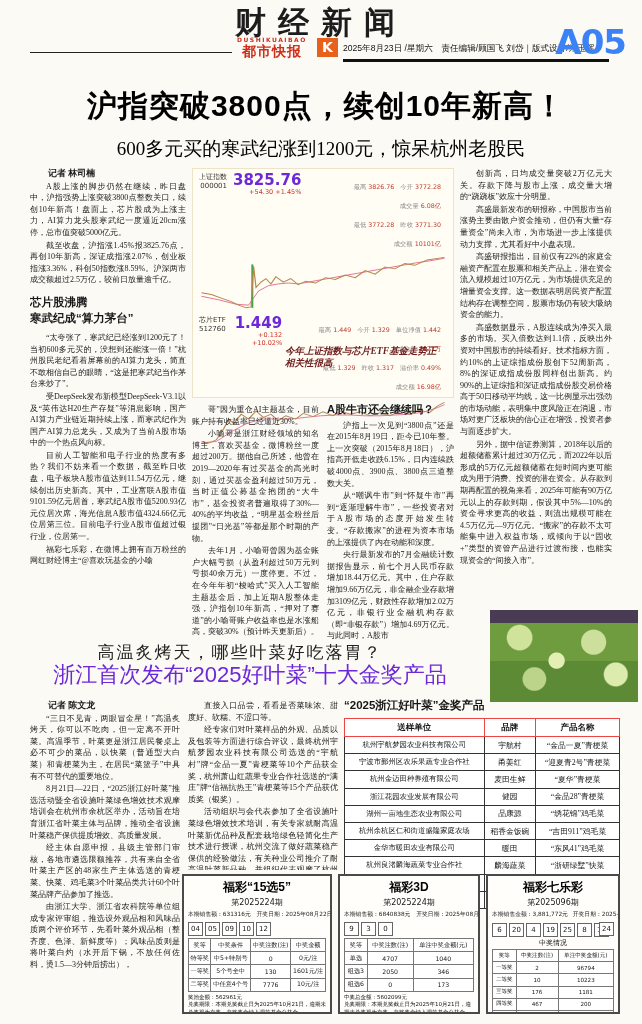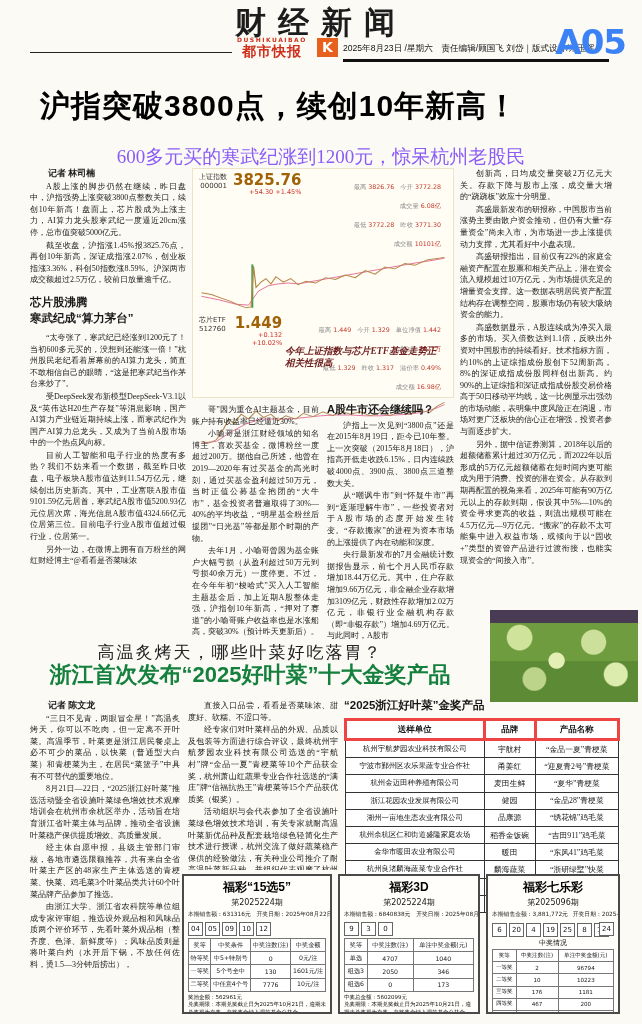--- a/index.html
+++ b/index.html
@@ -19,74 +19,74 @@
   .k-tile{position:absolute;left:317px;top:38px;width:21px;height:19px;background:#e8611c;
     color:#fff;font-weight:900;font-size:14px;text-align:center;line-height:19px;
     font-family:"DejaVu Sans",sans-serif;}
   .dateline{position:absolute;left:343px;top:43px;width:266px;font-size:8.6px;color:#111;
     border-bottom:3px solid #111;padding-bottom:4px;
     font-family:"Liberation Sans","DejaVu Sans",sans-serif;}
   .pageno{position:absolute;right:16px;top:22px;font-size:34px;font-weight:900;
     letter-spacing:-1px;color:#3b82f6;font-family:"DejaVu Sans",sans-serif;}
 
   
-  .hl1{position:absolute;top:86px;left:40px;right:30px;text-align:left;margin:0;
+  .hl1{position:absolute;top:86px;left:40px;right:30px;text-align:center;margin:0;
     font-size:30px;font-weight:900;letter-spacing:1px;color:#000;
     font-family:"Liberation Sans","DejaVu Sans",sans-serif;}
-  .hl1-sub{position:absolute;top:128px;left:30px;right:30px;text-align:center;margin:16px;
-    font-size:19px;font-weight:500;color:#8b5cf6;}
+  .hl1-sub{position:absolute;top:128px;left:30px;right:30px;text-align:center;margin:8px;
+    font-size:19px;font-weight:500;color:#000000;}
 
   
   .col{position:absolute;overflow:hidden;text-align:justify;font-size:8px;line-height:11.6px;color:#1a1a1a;}
   .col p{margin:0 0 1px;text-indent:2em;}
   .byline{font-weight:bold;font-size:9px;margin:0 0 8px;text-indent:0;}
   .subhead{font-weight:bold;font-size:11.5px;line-height:15px;margin:9px 0 1px;
     font-family:"Liberation Sans","DejaVu Sans",sans-serif;}
   .subhead2{font-weight:bold;font-size:11.5px;line-height:15px;margin:0 0 6px;
     font-family:"Liberation Sans","DejaVu Sans",sans-serif;}
   .midhead{font-weight:bold;font-size:11px;margin:0 0 4px;
     font-family:"Liberation Sans","DejaVu Sans",sans-serif;}
 
   
   .chart-panel{position:absolute;left:192px;top:168px;width:262px;height:230px;
     background:#fffdf4;border:1px solid #eee3c8;padding:4px 6px;box-sizing:border-box;
     font-family:"DejaVu Sans",sans-serif;}
   .q-head{display:flex;align-items:flex-start;gap:6px;text-align:right;}
   .q-name{font-size:7px;color:#333;line-height:9px;white-space:nowrap;}
-  .q-price{font-size:15px;font-weight:bold;color:#a16207;line-height:15px;}
+  .q-price{font-size:15px;font-weight:bold;color:#6d28d9;line-height:15px;}
   .q-chg{font-size:6.5px;color:#d03028;}
   .stats{margin-top:1px;}
   .stats span.pair{display:inline-block;margin-right:6px;font-size:6.3px;white-space:nowrap;}
   .stats .k{color:#8a8a8a;margin-right:2px;}
   .stats .v{color:#c0392b;}
   .spark{display:block;width:100%;height:62px;margin-top:2px;}
   .spark2{display:block;width:100%;height:56px;margin-top:2px;}
   .chart-caption{position:absolute;right:8px;bottom:28px;width:160px;font-size:9.5px;
     font-weight:bold;font-style:italic;color:#6e1f1f;line-height:12px;text-align:left;
     font-family:"Liberation Serif",serif;}
 
   
   .kicker{position:absolute;top:641px;left:40px;width:400px;text-align:center;
     font-size:17px;letter-spacing:2px;color:#222;margin:0;font-weight:500;}
   .hl2{position:absolute;top:660px;left:24px;width:452px;text-align:center;margin:0;
-    font-size:22px;font-weight:700;letter-spacing:0px;color:#15803d;
+    font-size:22px;font-weight:400;letter-spacing:0px;color:#6d28d9;
     font-family:"Liberation Sans","DejaVu Sans",sans-serif;}
   .veg-photo{position:absolute;left:490px;top:610px;width:148px;height:92px;
     background:
       radial-gradient(circle at 20% 30%, #cfe49a 0 9%, transparent 10%),
       radial-gradient(circle at 45% 55%, #e4efb6 0 8%, transparent 9%),
       radial-gradient(circle at 70% 35%, #cde09b 0 10%, transparent 11%),
       radial-gradient(circle at 85% 70%, #dcebae 0 8%, transparent 9%),
       radial-gradient(circle at 30% 75%, #bcd489 0 9%, transparent 10%),
       linear-gradient(180deg,#4a3b55 0 14%,#6f9c3f 14% 55%,#5d8a35 55% 100%);}
   .vtable-box{position:absolute;left:344px;top:698px;width:276px;}
   .vtable-title{font-weight:bold;font-size:11.5px;margin:0 0 5px;
     font-family:"Liberation Sans","DejaVu Sans",sans-serif;}
   table.vtable{border-collapse:collapse;width:100%;font-size:7.8px;background:#fff;}
-  table.vtable th{border:3px solid #ef4444;padding:2.5px 1px;font-size:8.5px;font-weight:bold;text-align:center;}
+  table.vtable th{border:1px solid #ef4444;padding:2.5px 1px;font-size:8.5px;font-weight:bold;text-align:center;}
   table.vtable td{border:1px solid #333;padding:2.6px 1px;text-align:center;white-space:nowrap;}
   table.vtable td:first-child{font-size:7.4px;}
 
   
   .lotto{position:absolute;top:874px;border:2px solid #4a4a4a;background:#fffefb;
     padding:3px 4px;box-sizing:border-box;font-family:"DejaVu Sans",sans-serif;height:140px;overflow:hidden;}
   .lotto .t{text-align:center;font-weight:bold;font-size:12px;color:#000;
     font-family:"Liberation Sans","DejaVu Sans",sans-serif;}
   .lotto .issue{text-align:center;font-size:8px;margin:1px 0 2px;}
   .lotto .meta{font-size:5.8px;color:#222;white-space:nowrap;}
@@ -123,21 +123,21 @@
     <div>
         <p>A股上涨的脚步仍然在继续，昨日盘中，沪指强势上涨突破3800点整数关口，续创10年新高！盘面上，芯片股成为上涨主力，AI算力龙头股寒武纪一度逼近20cm涨停，总市值突破5000亿元。</p>
         <p>截至收盘，沪指涨1.45%报3825.76点，再创10年新高，深证成指涨2.07%，创业板指涨3.36%，科创50指数涨8.59%。沪深两市成交额超过2.5万亿，较前日放量逾千亿。</p>
       </div>
     <div class="subhead">芯片股沸腾</div>
     <div class="subhead2">寒武纪成“算力茅台”</div>
     <div>
         <p>“太夸张了，寒武纪已经涨到1200元了！当初600多元买的，没想到还能涨一倍！”杭州股民老纪看着屏幕前的AI算力龙头，简直不敢相信自己的眼睛，“这是把寒武纪当作茅台来炒了”。</p>
         <p>受DeepSeek发布新模型DeepSeek-V3.1以及“英伟达H20生产存疑”等消息影响，国产AI算力产业链近期持续上涨，而寒武纪作为国产AI算力总龙头，又成为了当前A股市场中的一个热点风向标。</p>
         <p>目前人工智能和电子行业的热度有多热？我们不妨来看一个数据，截至昨日收盘，电子板块A股市值达到11.54万亿元，继续创出历史新高。其中，工业富联A股市值9101.59亿元居首，寒武纪A股市值5200.93亿元位居次席，海光信息A股市值4324.66亿元位居第三位。目前电子行业A股市值超过银行业，位居第一。</p>
-        <p>另外一边，在微博上拥有百万粉丝的网红财经博主“@看看是否菜味浓</p>
+        <p>福彩七乐彩，在微博上拥有百万粉丝的网红财经博主“@喜欢玩基金的小喻</p>
       </div>
   </div>
 
   <div class="chart-panel">
     <div class="q-head">
       <div class="q-name">
         <span>上证指数</span><br>
         <span>000001</span>
       </div>
       <div>

